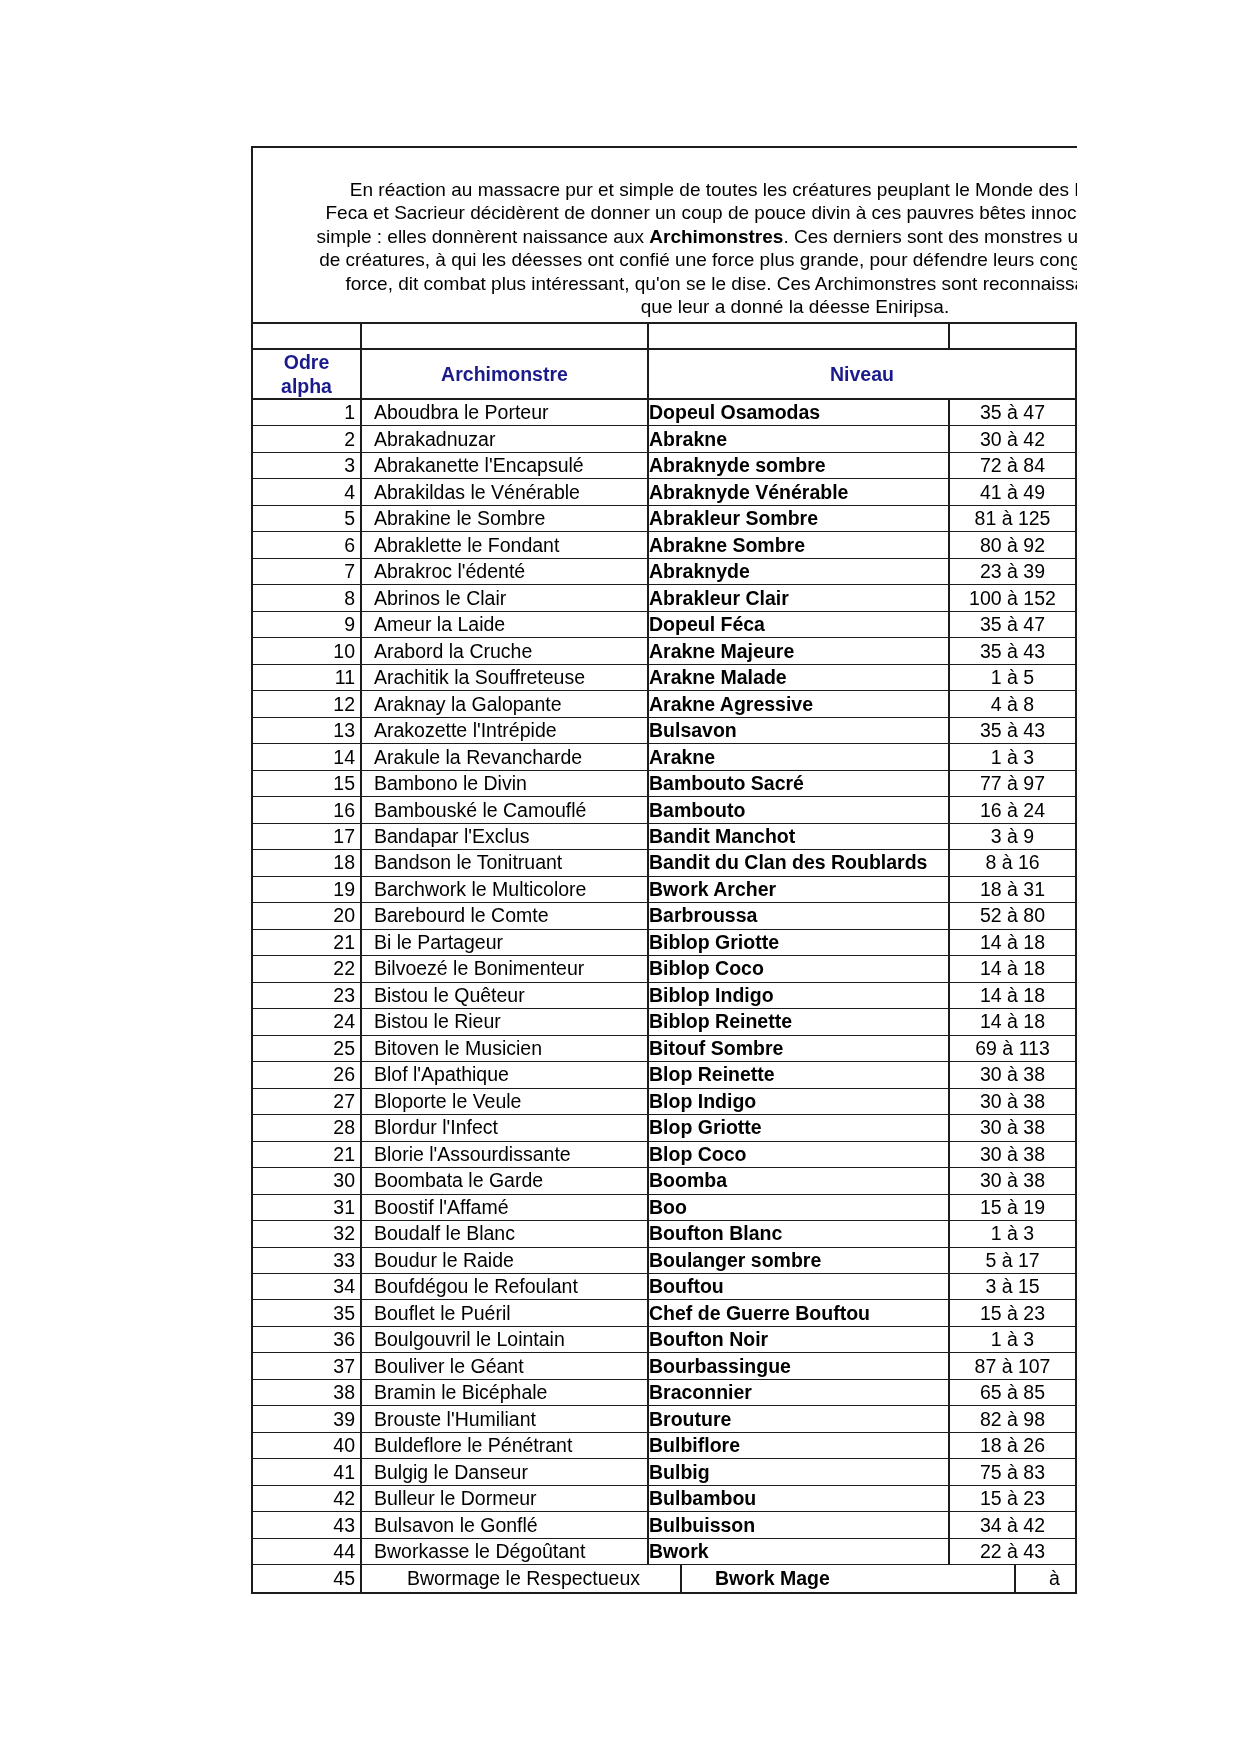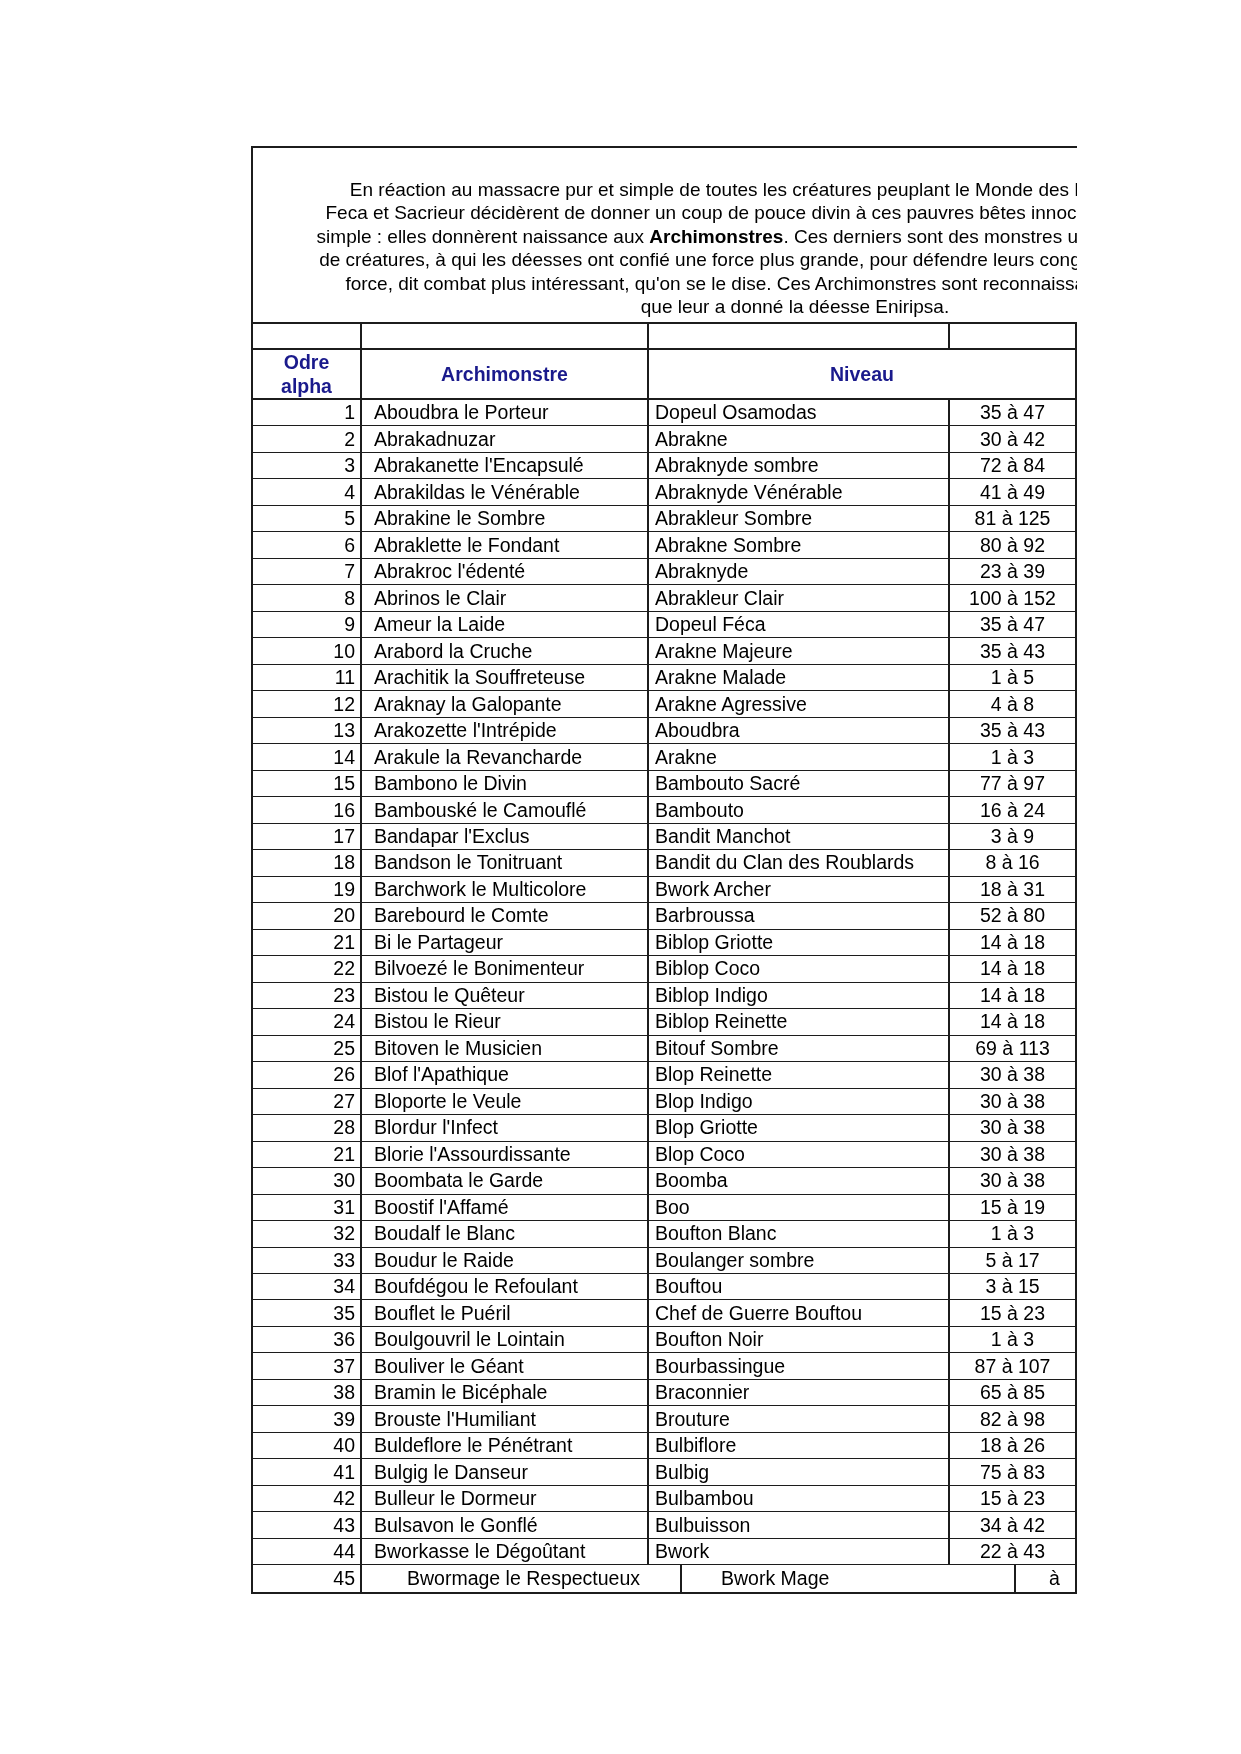--- a/index.html
+++ b/index.html
@@ -49,21 +49,21 @@
   .cell{
     box-sizing:border-box;
     border-right:2px solid #1c1c1c;
     display:flex;align-items:center;
     overflow:hidden;
     font-size:19.5px;
   }
   .cell:last-child{border-right:none;}
   .col-n{width:109px;justify-content:flex-end;padding-right:5px;}
   .col-name{width:287px;justify-content:flex-start;padding-left:12px;}
-  .col-type{width:301px;justify-content:flex-start;padding-left:6px;}
+  .col-type{width:301px;justify-content:flex-start;font-weight:bold;}
   .col-niv{flex:1;justify-content:center;}
   .row-header .cell{
     font-weight:bold;
     color:#1a1a8c;
     justify-content:center;
     text-align:center;
     padding:0;
     line-height:24px;
   }
   .row-header .col-n{white-space:normal;}
@@ -161,21 +161,21 @@
     <div class="cell col-type">Arakne Malade</div>
     <div class="cell col-niv">1 à 5</div>
   </div><div class="row row-data">
     <div class="cell col-n">12</div>
     <div class="cell col-name">Araknay la Galopante</div>
     <div class="cell col-type">Arakne Agressive</div>
     <div class="cell col-niv">4 à 8</div>
   </div><div class="row row-data">
     <div class="cell col-n">13</div>
     <div class="cell col-name">Arakozette l'Intrépide</div>
-    <div class="cell col-type">Aboudbra</div>
+    <div class="cell col-type">Bulsavon</div>
     <div class="cell col-niv">35 à 43</div>
   </div><div class="row row-data">
     <div class="cell col-n">14</div>
     <div class="cell col-name">Arakule la Revancharde</div>
     <div class="cell col-type">Arakne</div>
     <div class="cell col-niv">1 à 3</div>
   </div><div class="row row-data">
     <div class="cell col-n">15</div>
     <div class="cell col-name">Bambono le Divin</div>
     <div class="cell col-type">Bambouto Sacré</div>

